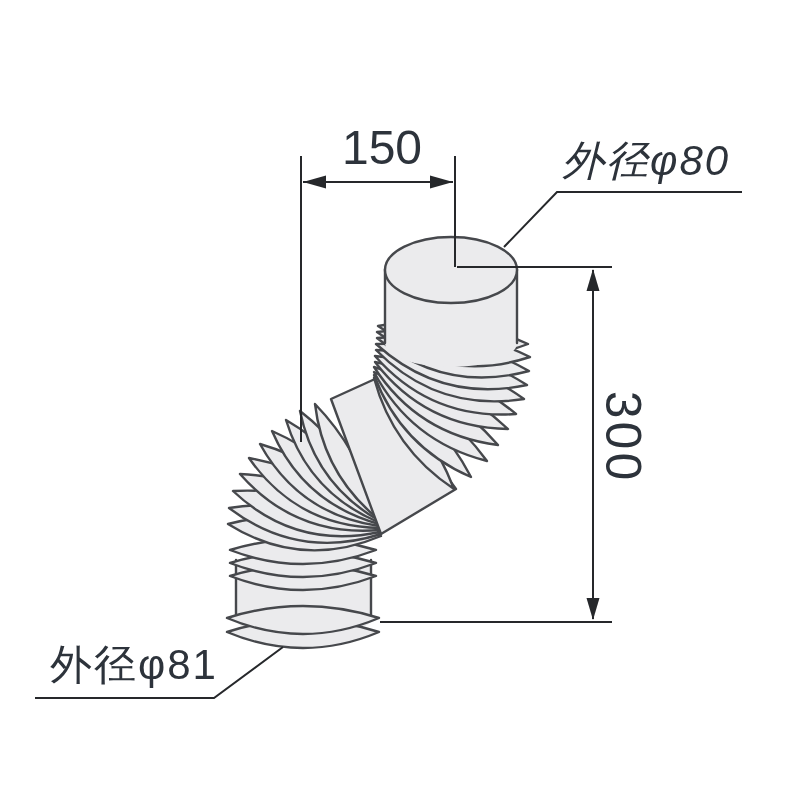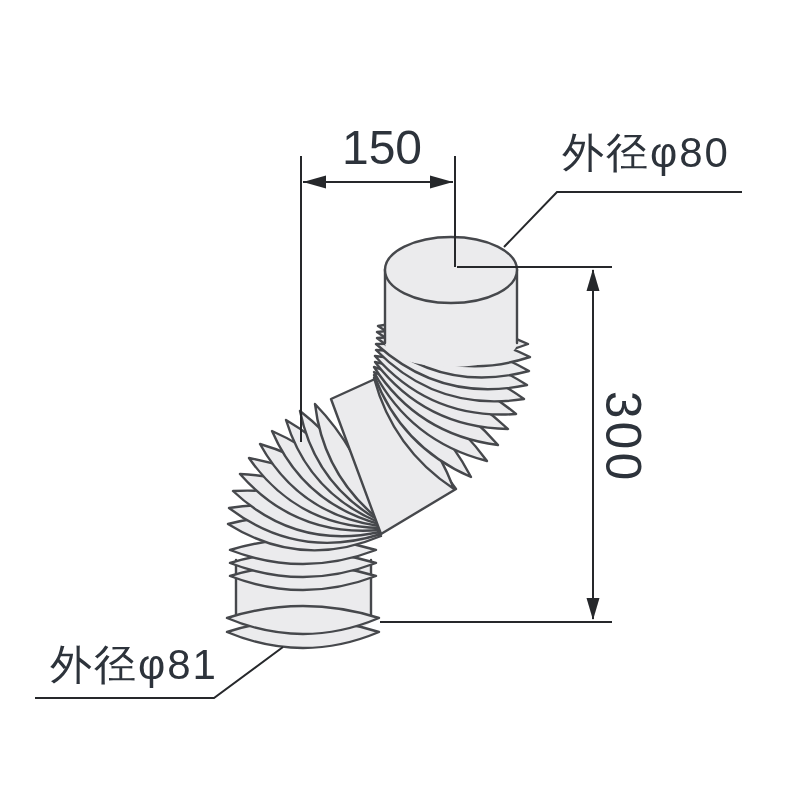--- a/index.html
+++ b/index.html
@@ -19,21 +19,21 @@
   .stage svg{position:absolute;left:0;top:0;}
   .dim-label{
     position:absolute;color:var(--text);line-height:1;white-space:nowrap;
     font-family:"Liberation Sans","DejaVu Sans",sans-serif;
   }
   .lbl-150{left:302px;top:124px;width:160px;text-align:center;font-size:48px;}
   .lbl-300{
     left:552px;top:411px;width:140px;height:52px;text-align:center;
     font-size:50px;letter-spacing:3px;transform:rotate(90deg);
   }
-  .lbl-d80{left:562px;top:132px;font-size:42px;letter-spacing:2px;}
+  .lbl-d80{left:562px;top:140px;font-size:42px;letter-spacing:2px;font-style:italic;}
   .lbl-d81{left:42px;top:644px;font-size:42px;letter-spacing:2px;margin-left:8px;}
 </style>
 </head>
 <body>
 
 <div class="stage">
 
   <svg width="800" height="800" viewBox="0 0 800 800">
 
     <g id="pipe">

